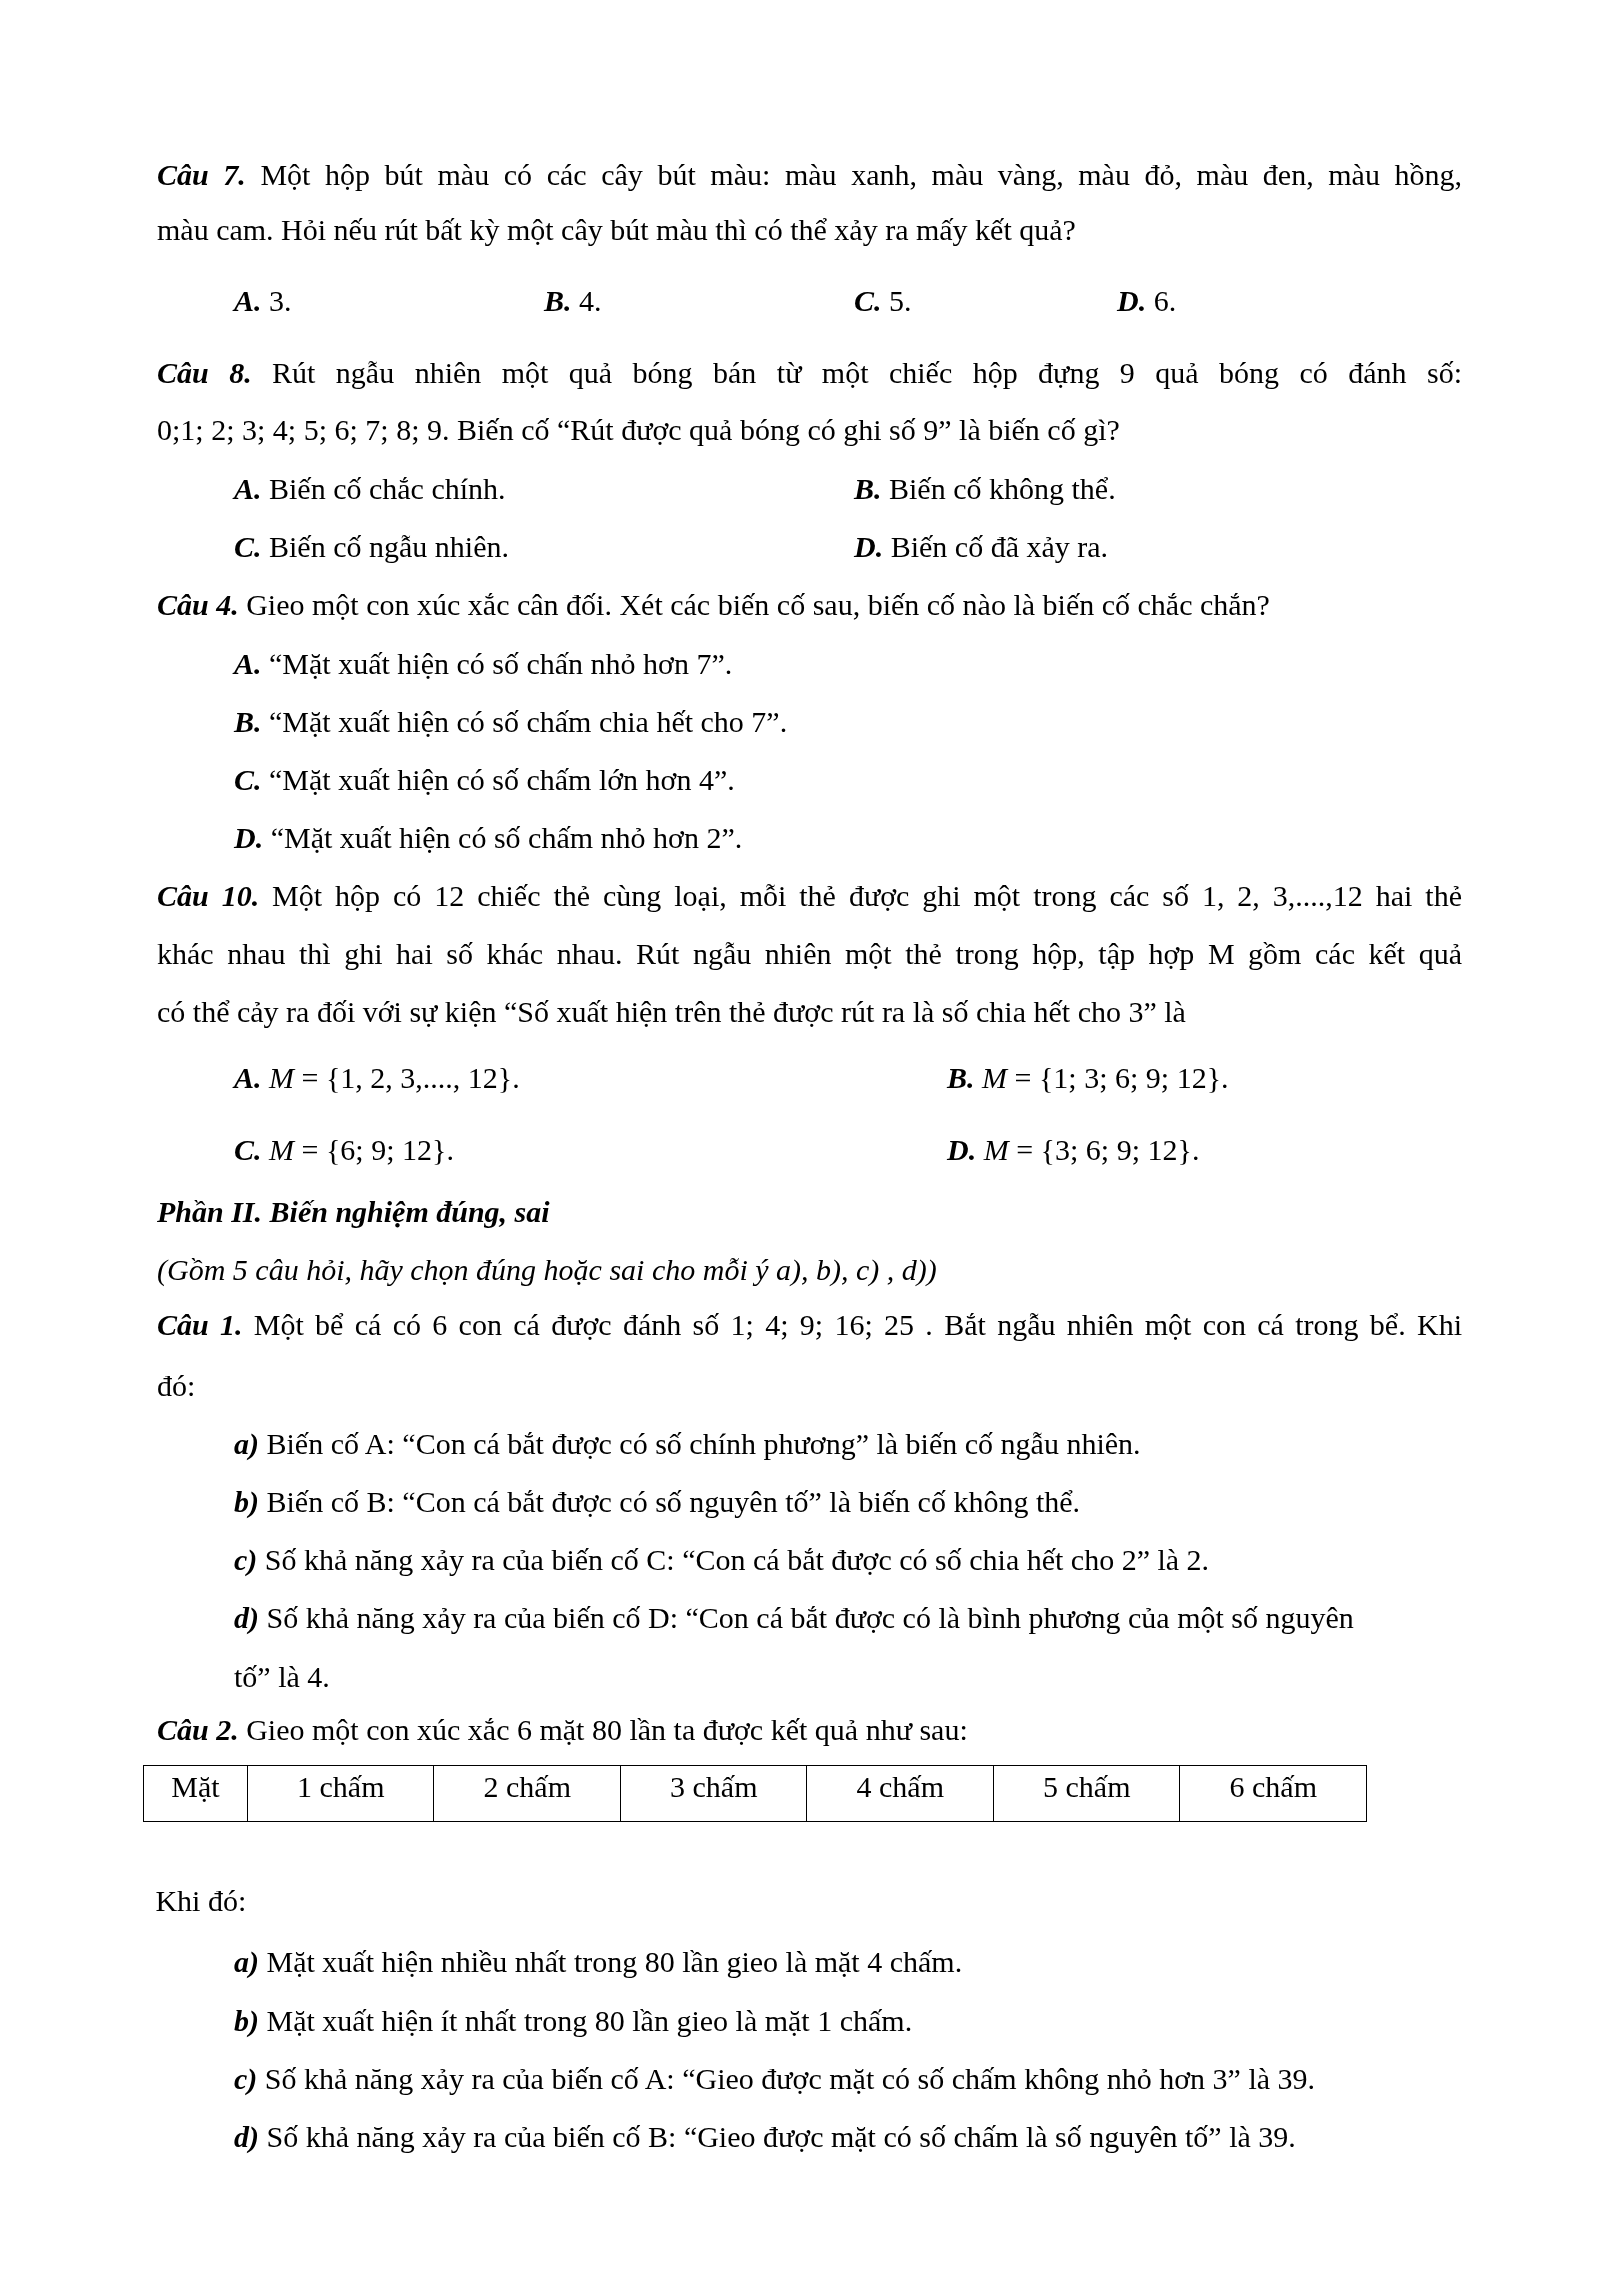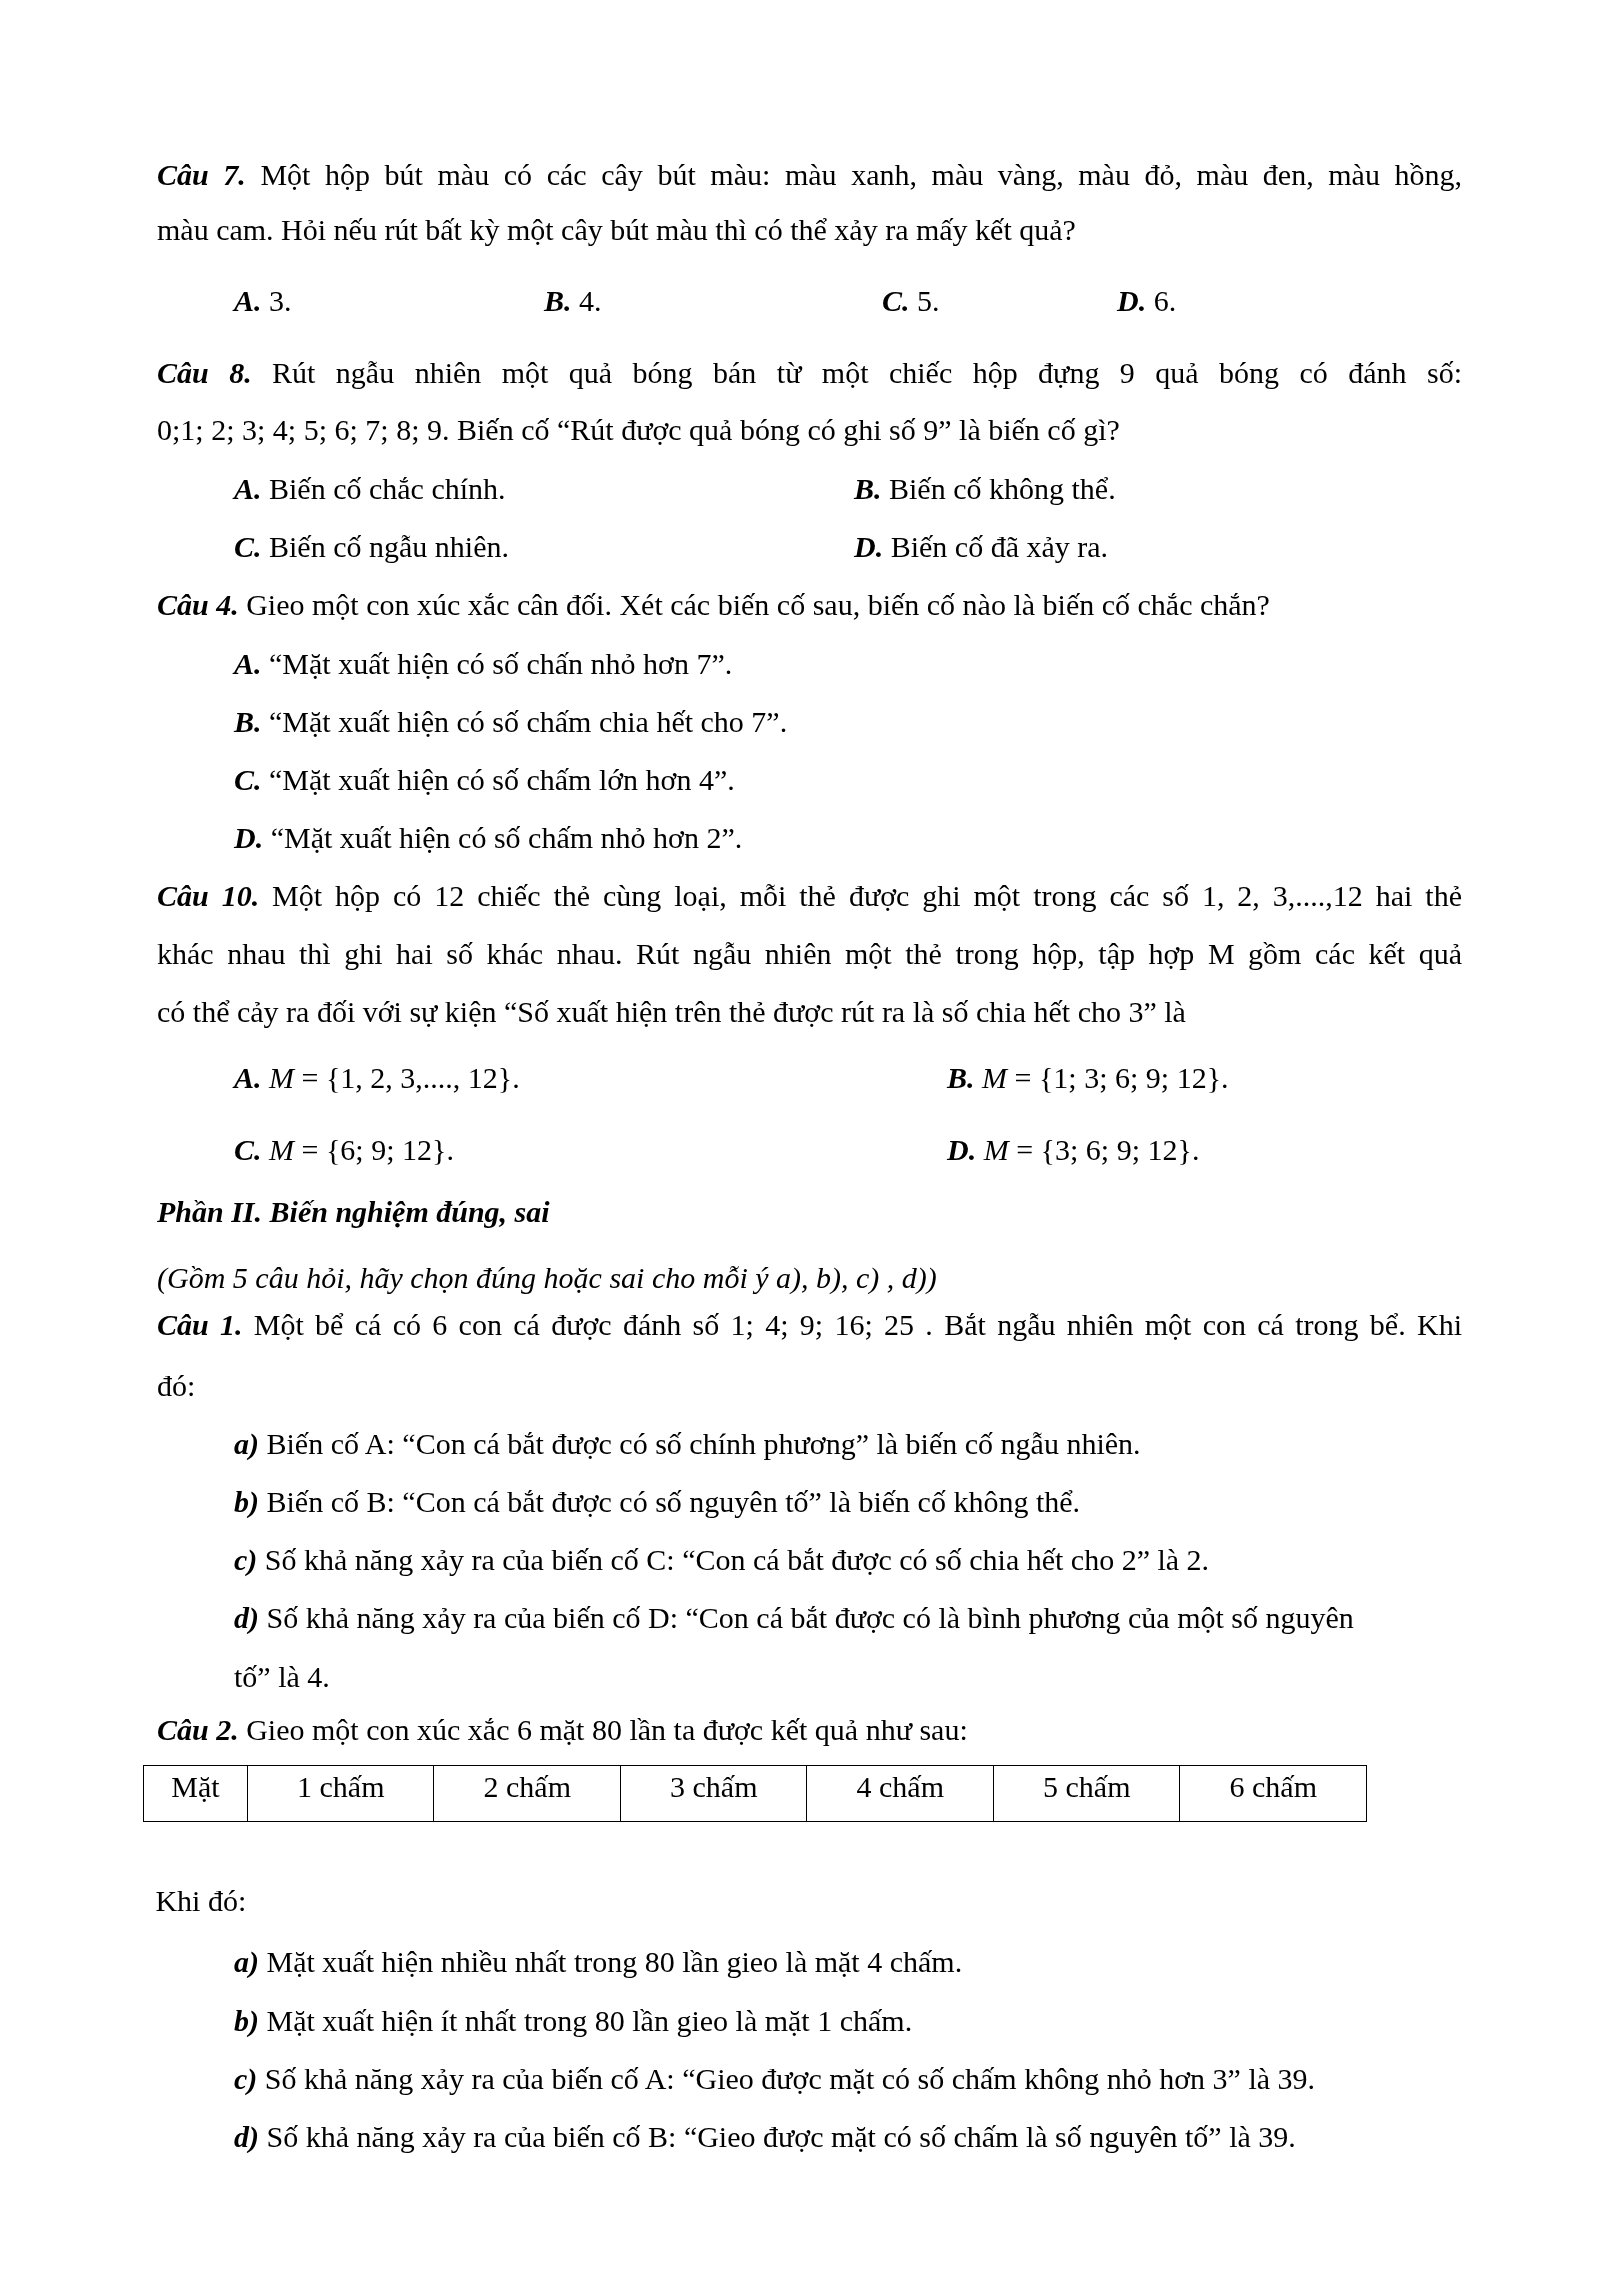--- a/index.html
+++ b/index.html
@@ -5,42 +5,42 @@
   html, body { margin: 0; padding: 0; background: #ffffff; }
   body {
     width: 1623px; height: 2295px; position: relative; overflow: hidden;
     font-family: "Liberation Serif", "DejaVu Serif", serif;
     color: #000000; font-size: 30px;
   }
   .page { position: absolute; left: 157px; top: 0; width: 1305px; }
   .line { position: absolute; left: 0; white-space: nowrap; line-height: 36px; text-align: center; }
   .justify { width: 1305px; text-align: justify; text-align-last: justify; white-space: normal; }
   b, .bold { font-weight: bold; font-style: italic; }
-  .it { font-style: italic; margin-top: 8px; }
+  .it { font-style: italic; }
   .opt { position: absolute; white-space: nowrap; line-height: 36px; }
   .math-i { font-style: italic; }
   table.freq {
     position: absolute; left: -14px; top: 1765px; width: 1224px;
     border-collapse: collapse; font-size: 30px;
   }
   table.freq td {
     border: 1.6px solid #000; text-align: center; height: 55px; padding: 0;
     vertical-align: top; line-height: 42px;
   }
 </style>
 </head>
 <body>
 
 <div class="page">
 
   <div class="line justify" style="top:157px"><b>Câu 7.</b><span> Một hộp bút màu có các cây bút màu: màu xanh, màu vàng, màu đỏ, màu đen, màu hồng,</span></div>
   <div class="line" style="top:212px">màu cam. Hỏi nếu rút bất kỳ một cây bút màu thì có thể xảy ra mấy kết quả?</div>
   <div class="opt" style="left:77px;top:283px"><b>A.</b><span> 3.</span></div>
   <div class="opt" style="left:387px;top:283px"><b>B.</b><span> 4.</span></div>
-  <div class="opt" style="left:725px;top:283px"><b>C.</b><span> 5.</span></div>
+  <div class="opt" style="left:697px;top:283px"><b>C.</b><span> 5.</span></div>
   <div class="opt" style="left:960px;top:283px"><b>D.</b><span> 6.</span></div>
 
   <div class="line justify" style="top:355px"><b>Câu 8.</b><span> Rút ngẫu nhiên một quả bóng bán từ một chiếc hộp đựng 9 quả bóng có đánh số:</span></div>
   <div class="line" style="top:412px">0;1; 2; 3; 4; 5; 6; 7; 8; 9. Biến cố “Rút được quả bóng có ghi số 9” là biến cố gì?</div>
   <div class="opt" style="left:77px;top:471px"><b>A.</b><span> Biến cố chắc chính.</span></div>
   <div class="opt" style="left:697px;top:471px"><b>B.</b><span> Biến cố không thể.</span></div>
   <div class="opt" style="left:77px;top:529px"><b>C.</b><span> Biến cố ngẫu nhiên.</span></div>
   <div class="opt" style="left:697px;top:529px"><b>D.</b><span> Biến cố đã xảy ra.</span></div>
 
   <div class="line" style="top:587px"><b>Câu 4.</b><span> Gieo một con xúc xắc cân đối. Xét các biến cố sau, biến cố nào là biến cố chắc chắn?</span></div>

